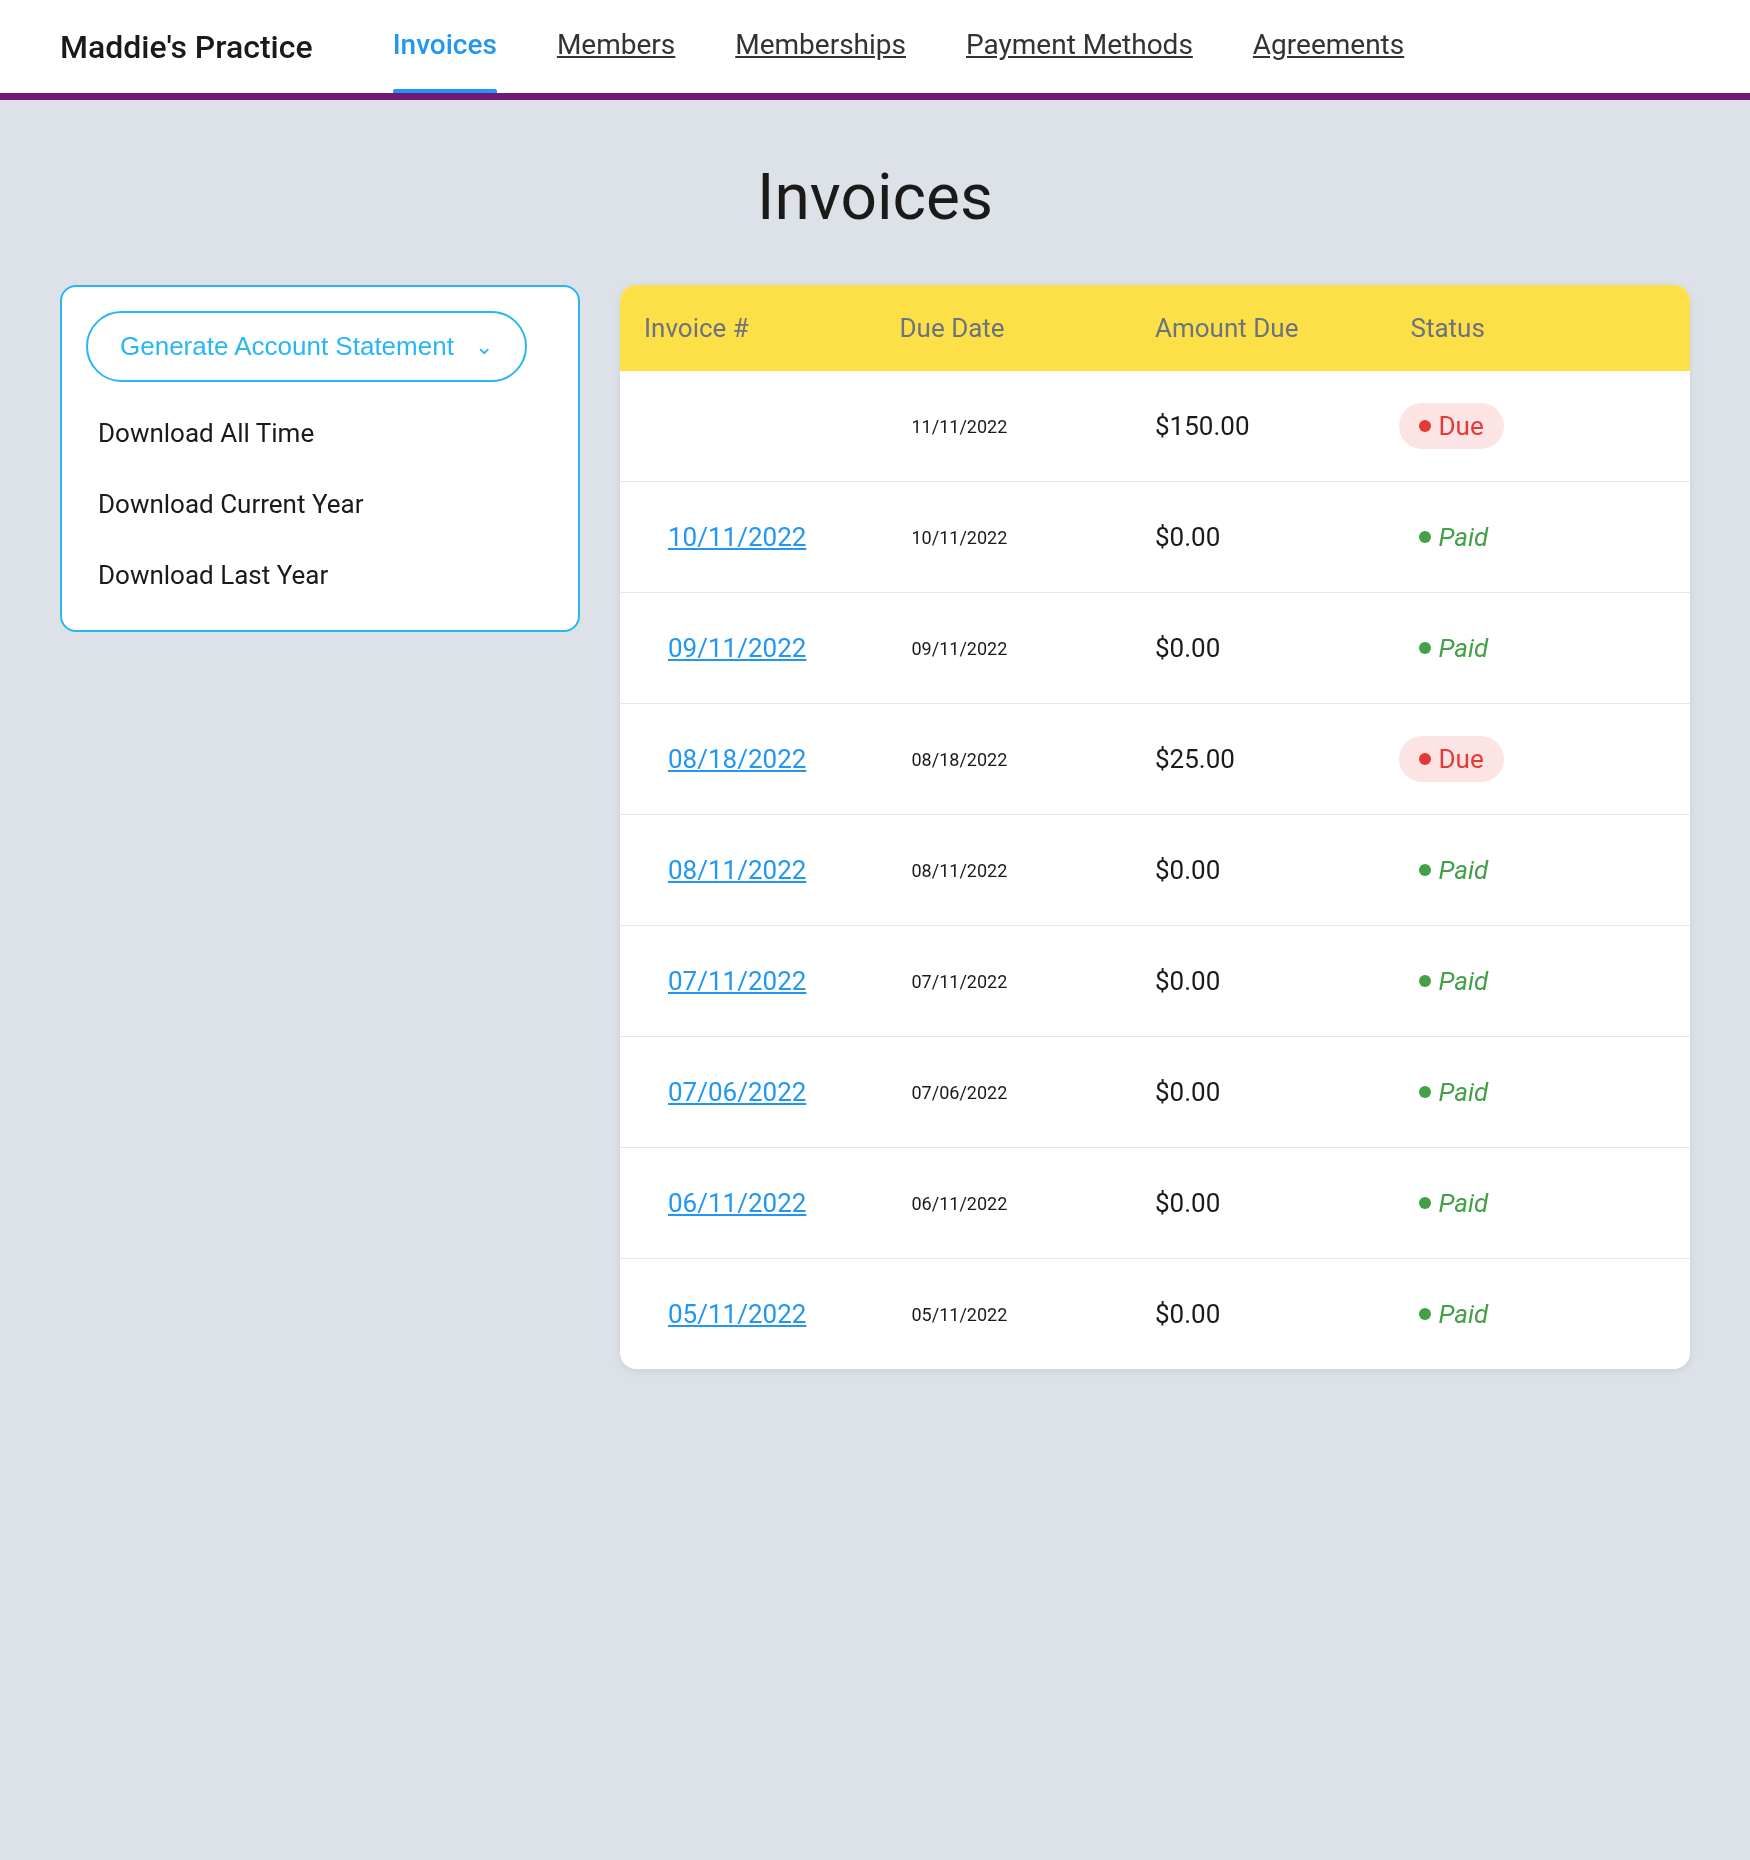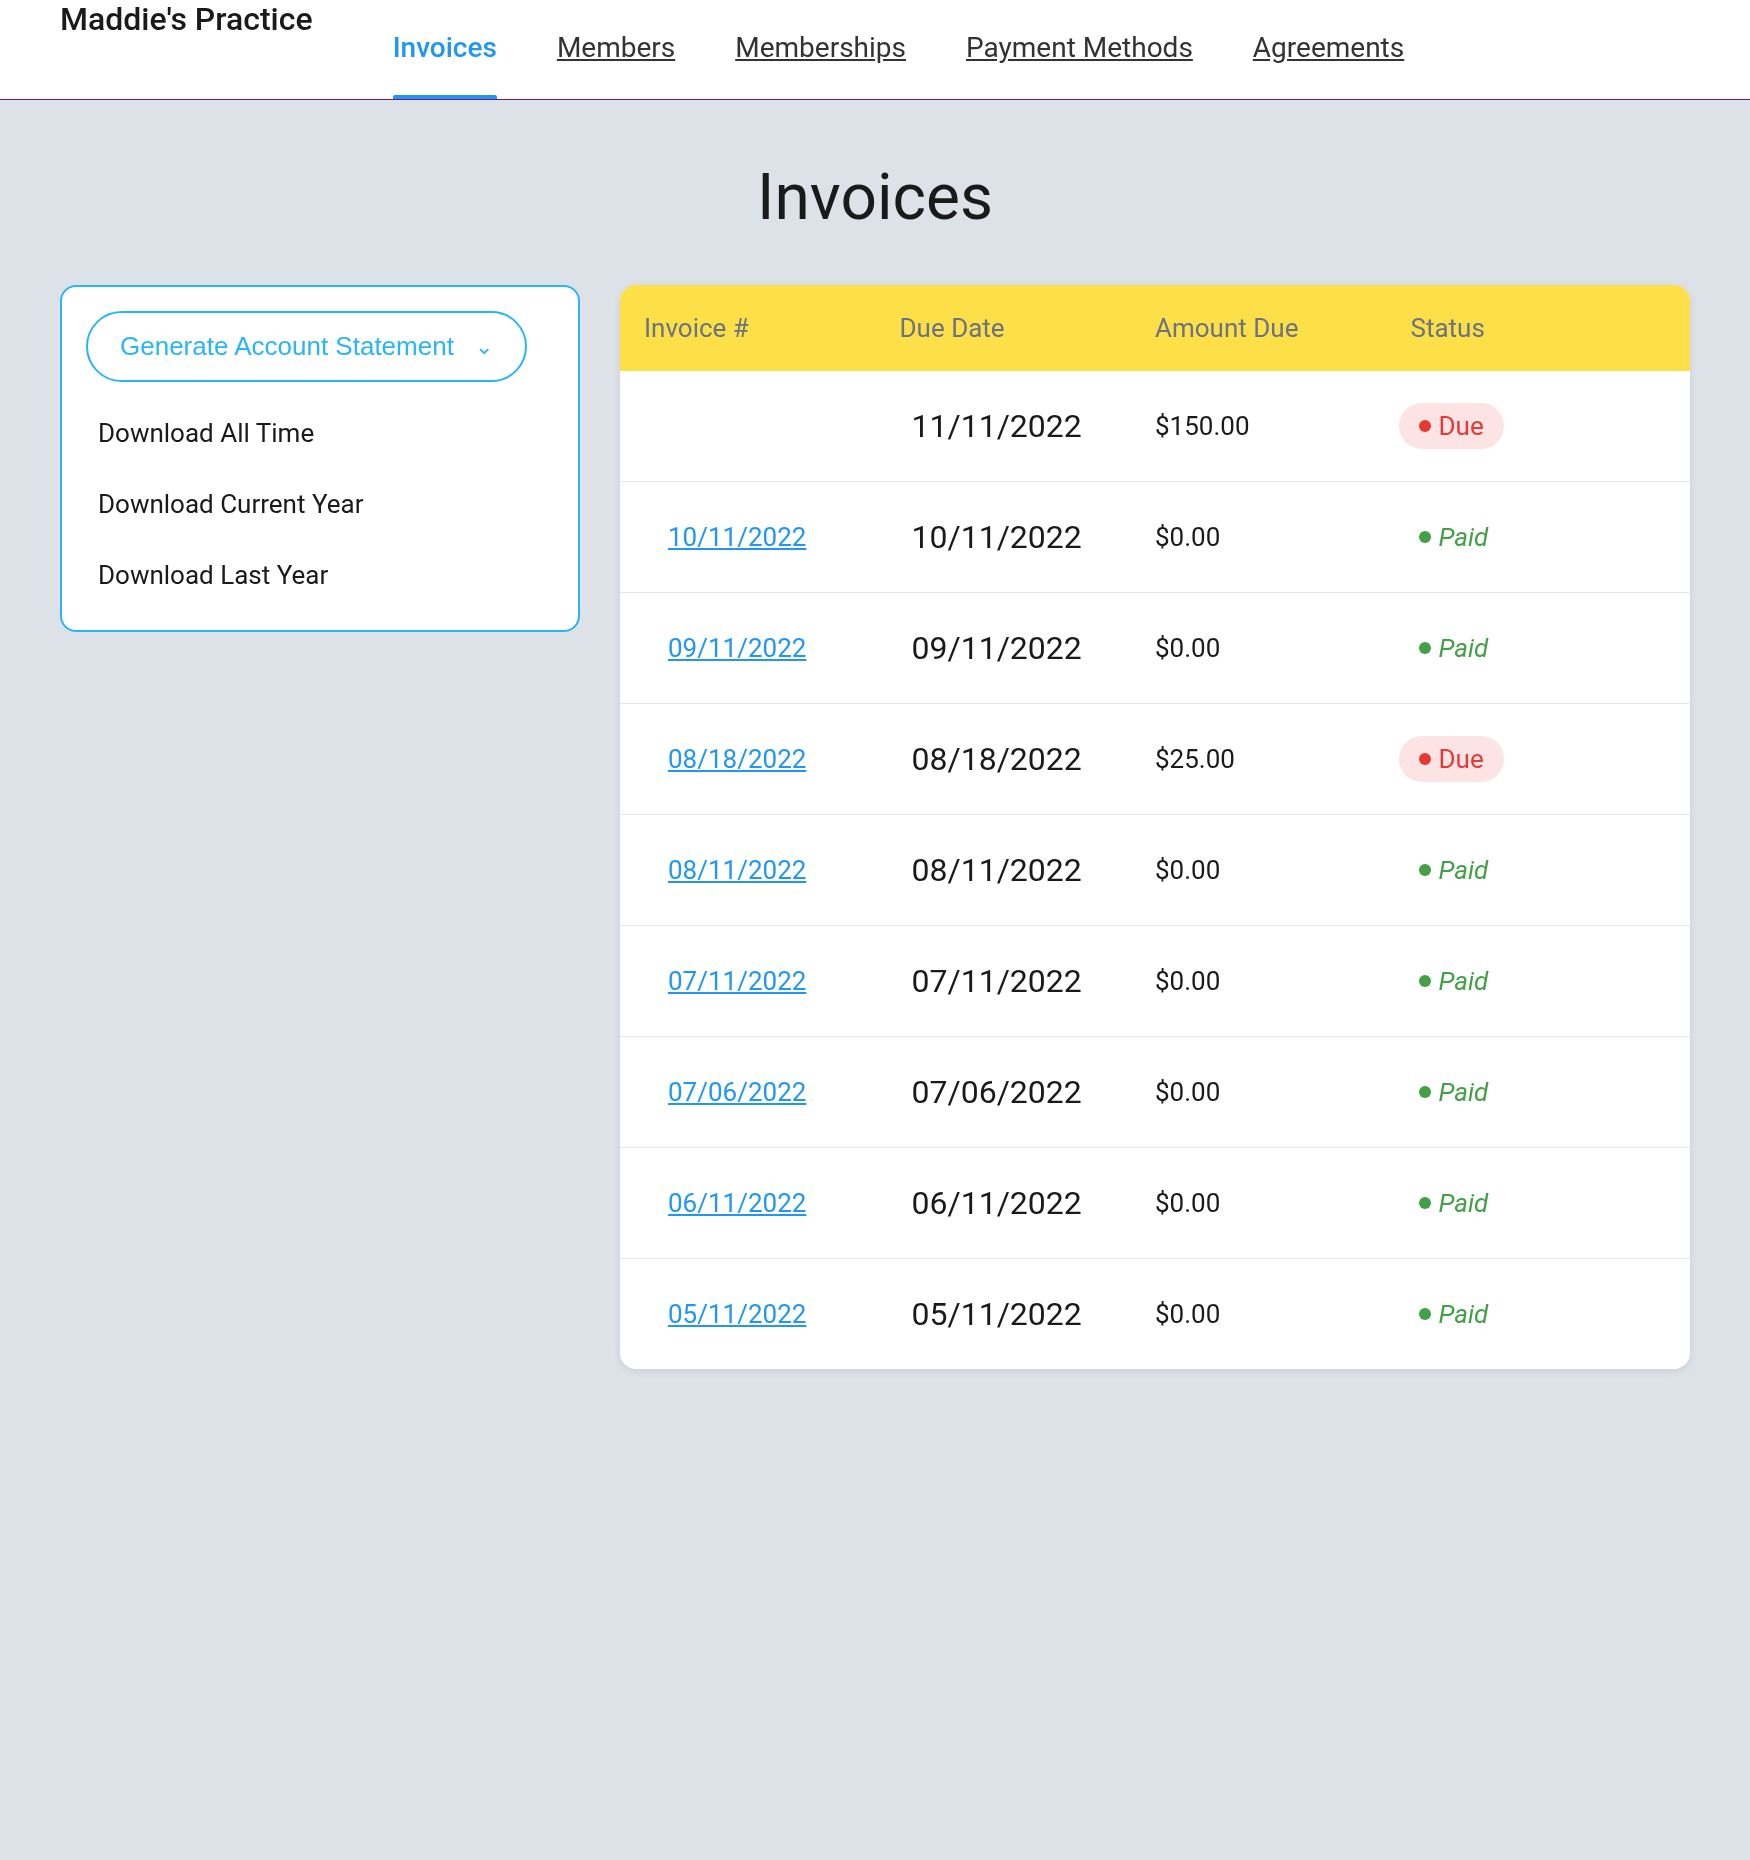--- a/index.html
+++ b/index.html
@@ -12,23 +12,24 @@
       font-family: -apple-system, BlinkMacSystemFont, 'Segoe UI', Roboto, sans-serif;
       background: #dde1e8;
       min-height: 1860px;
       width: 1750px;
     }
 
     
     .header {
       background: #ffffff;
       display: flex;
+      align-items: center;
       padding: 0 60px;
       height: 100px;
-      border-bottom: 1px solid #701a75;
+      border-bottom: 7px solid #701a75;
       position: relative;
     }
 
     .brand-name {
       font-size: 32px;
       font-weight: 500;
       color: #1a1a1a;
       margin-right: 80px;
       white-space: nowrap;
     }
@@ -168,21 +169,21 @@
     }
 
     .invoice-link {
       color: #2196F3;
       font-size: 26px;
       text-decoration: underline;
       cursor: pointer;
     }
 
     .date-cell {
-      font-size: 32px;
+      font-size: 18px;
       color: #1a1a1a;
     }
 
     .amount-cell {
       font-size: 26px;
       color: #1a1a1a;
     }
 
     .status-badge {
       display: inline-flex;

